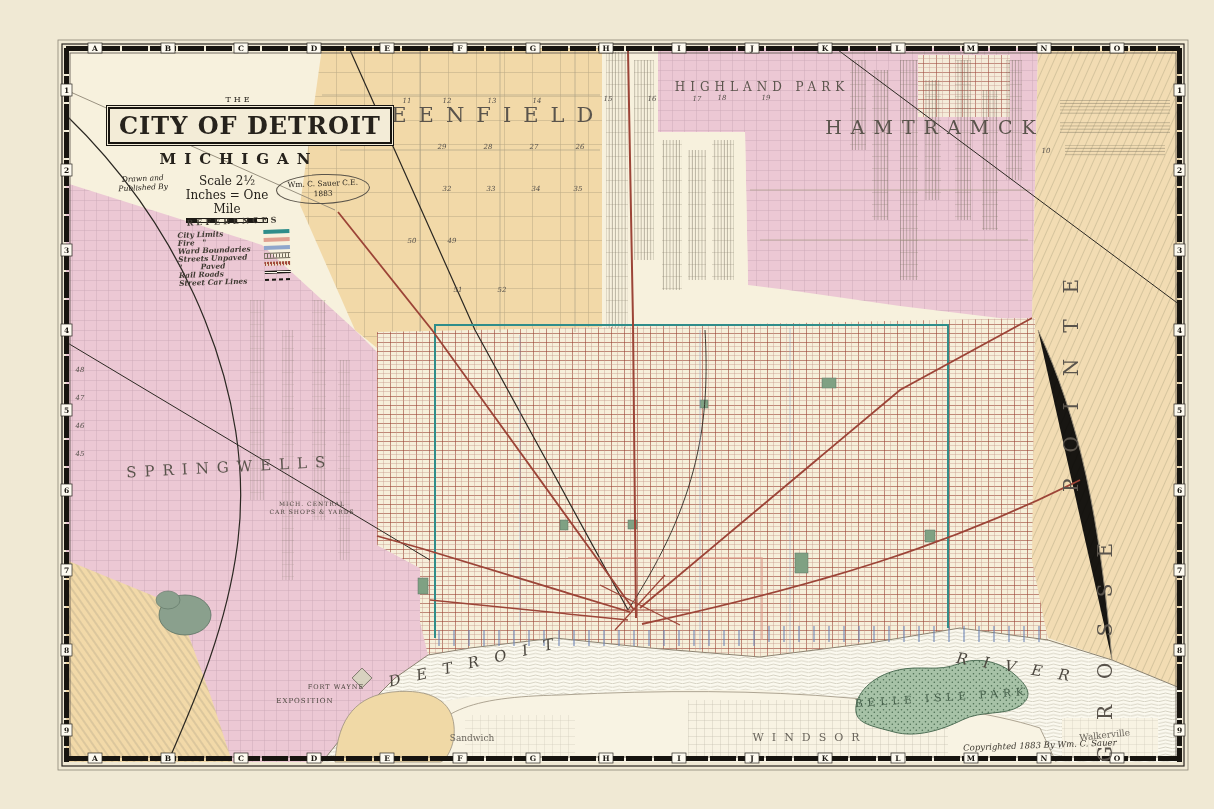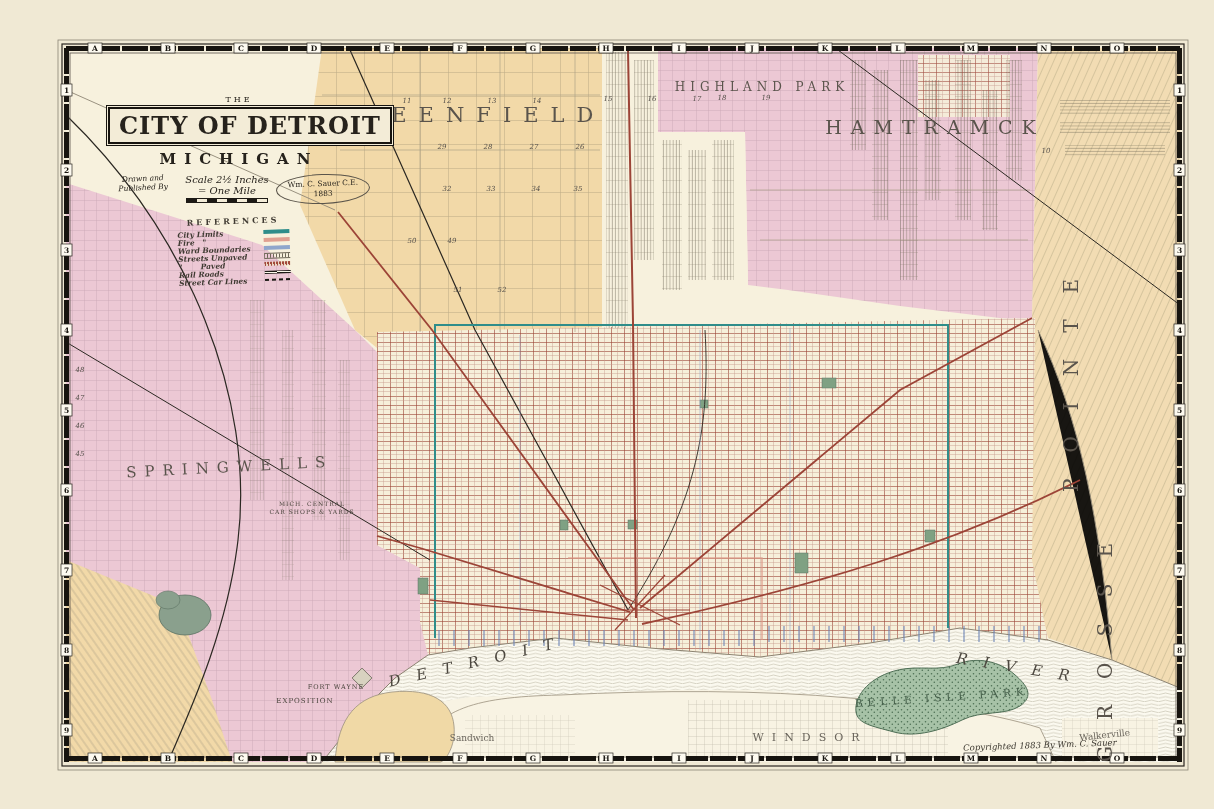--- a/index.html
+++ b/index.html
@@ -15,21 +15,21 @@
   
   .title-block{position:absolute;left:108px;top:88px;width:262px;text-align:center;color:#26221c;}
   .t-mapof{font-size:17px;font-weight:bold;letter-spacing:6px;}
   .t-the{font-size:8px;letter-spacing:3px;margin-top:7px;}
   .t-banner{display:inline-block;margin-top:3px;padding:2px 9px;background:#f3ecd7;
             border:2.5px solid #17140f;box-shadow:0 0 0 1px #f3ecd7,0 0 0 2px #17140f;
             font-weight:bold;font-size:24px;letter-spacing:1px;white-space:nowrap;}
   .t-state{font-size:15px;letter-spacing:8px;margin-top:6px;font-weight:bold;}
   .t-row{display:flex;justify-content:space-between;align-items:flex-start;margin-top:6px;}
   .t-drawn{font-size:7.5px;font-style:italic;line-height:1.25;width:70px;transform:rotate(-3deg);}
-  .t-scalewrap{width:92px;font-size:10px;font-style:italic;}
+  .t-scalewrap{width:92px;font-size:12px;}
   .t-scalebar{margin:2px auto 0;width:80px;height:3px;border:0.5px solid #1d1a15;
               background:repeating-linear-gradient(90deg,#1d1a15 0 10px,#f3ecd7 10px 20px);}
   .t-author{width:84px;border:1px solid #5a544a;border-radius:50%;padding:4px 4px;
             font-size:7.5px;line-height:1.35;transform:rotate(-2deg);}
   
   .legend{position:absolute;left:178px;top:216px;width:112px;color:#3f3a32;transform:rotate(-2deg);}
   .lg-title{font-size:8px;font-weight:bold;letter-spacing:3px;text-align:center;margin-bottom:3px;}
   .lg-row{display:flex;justify-content:space-between;align-items:center;height:8px;}
   .lg-label{font-size:7.5px;font-style:italic;font-weight:600;white-space:pre;}
   .sw{width:26px;height:3.5px;}

